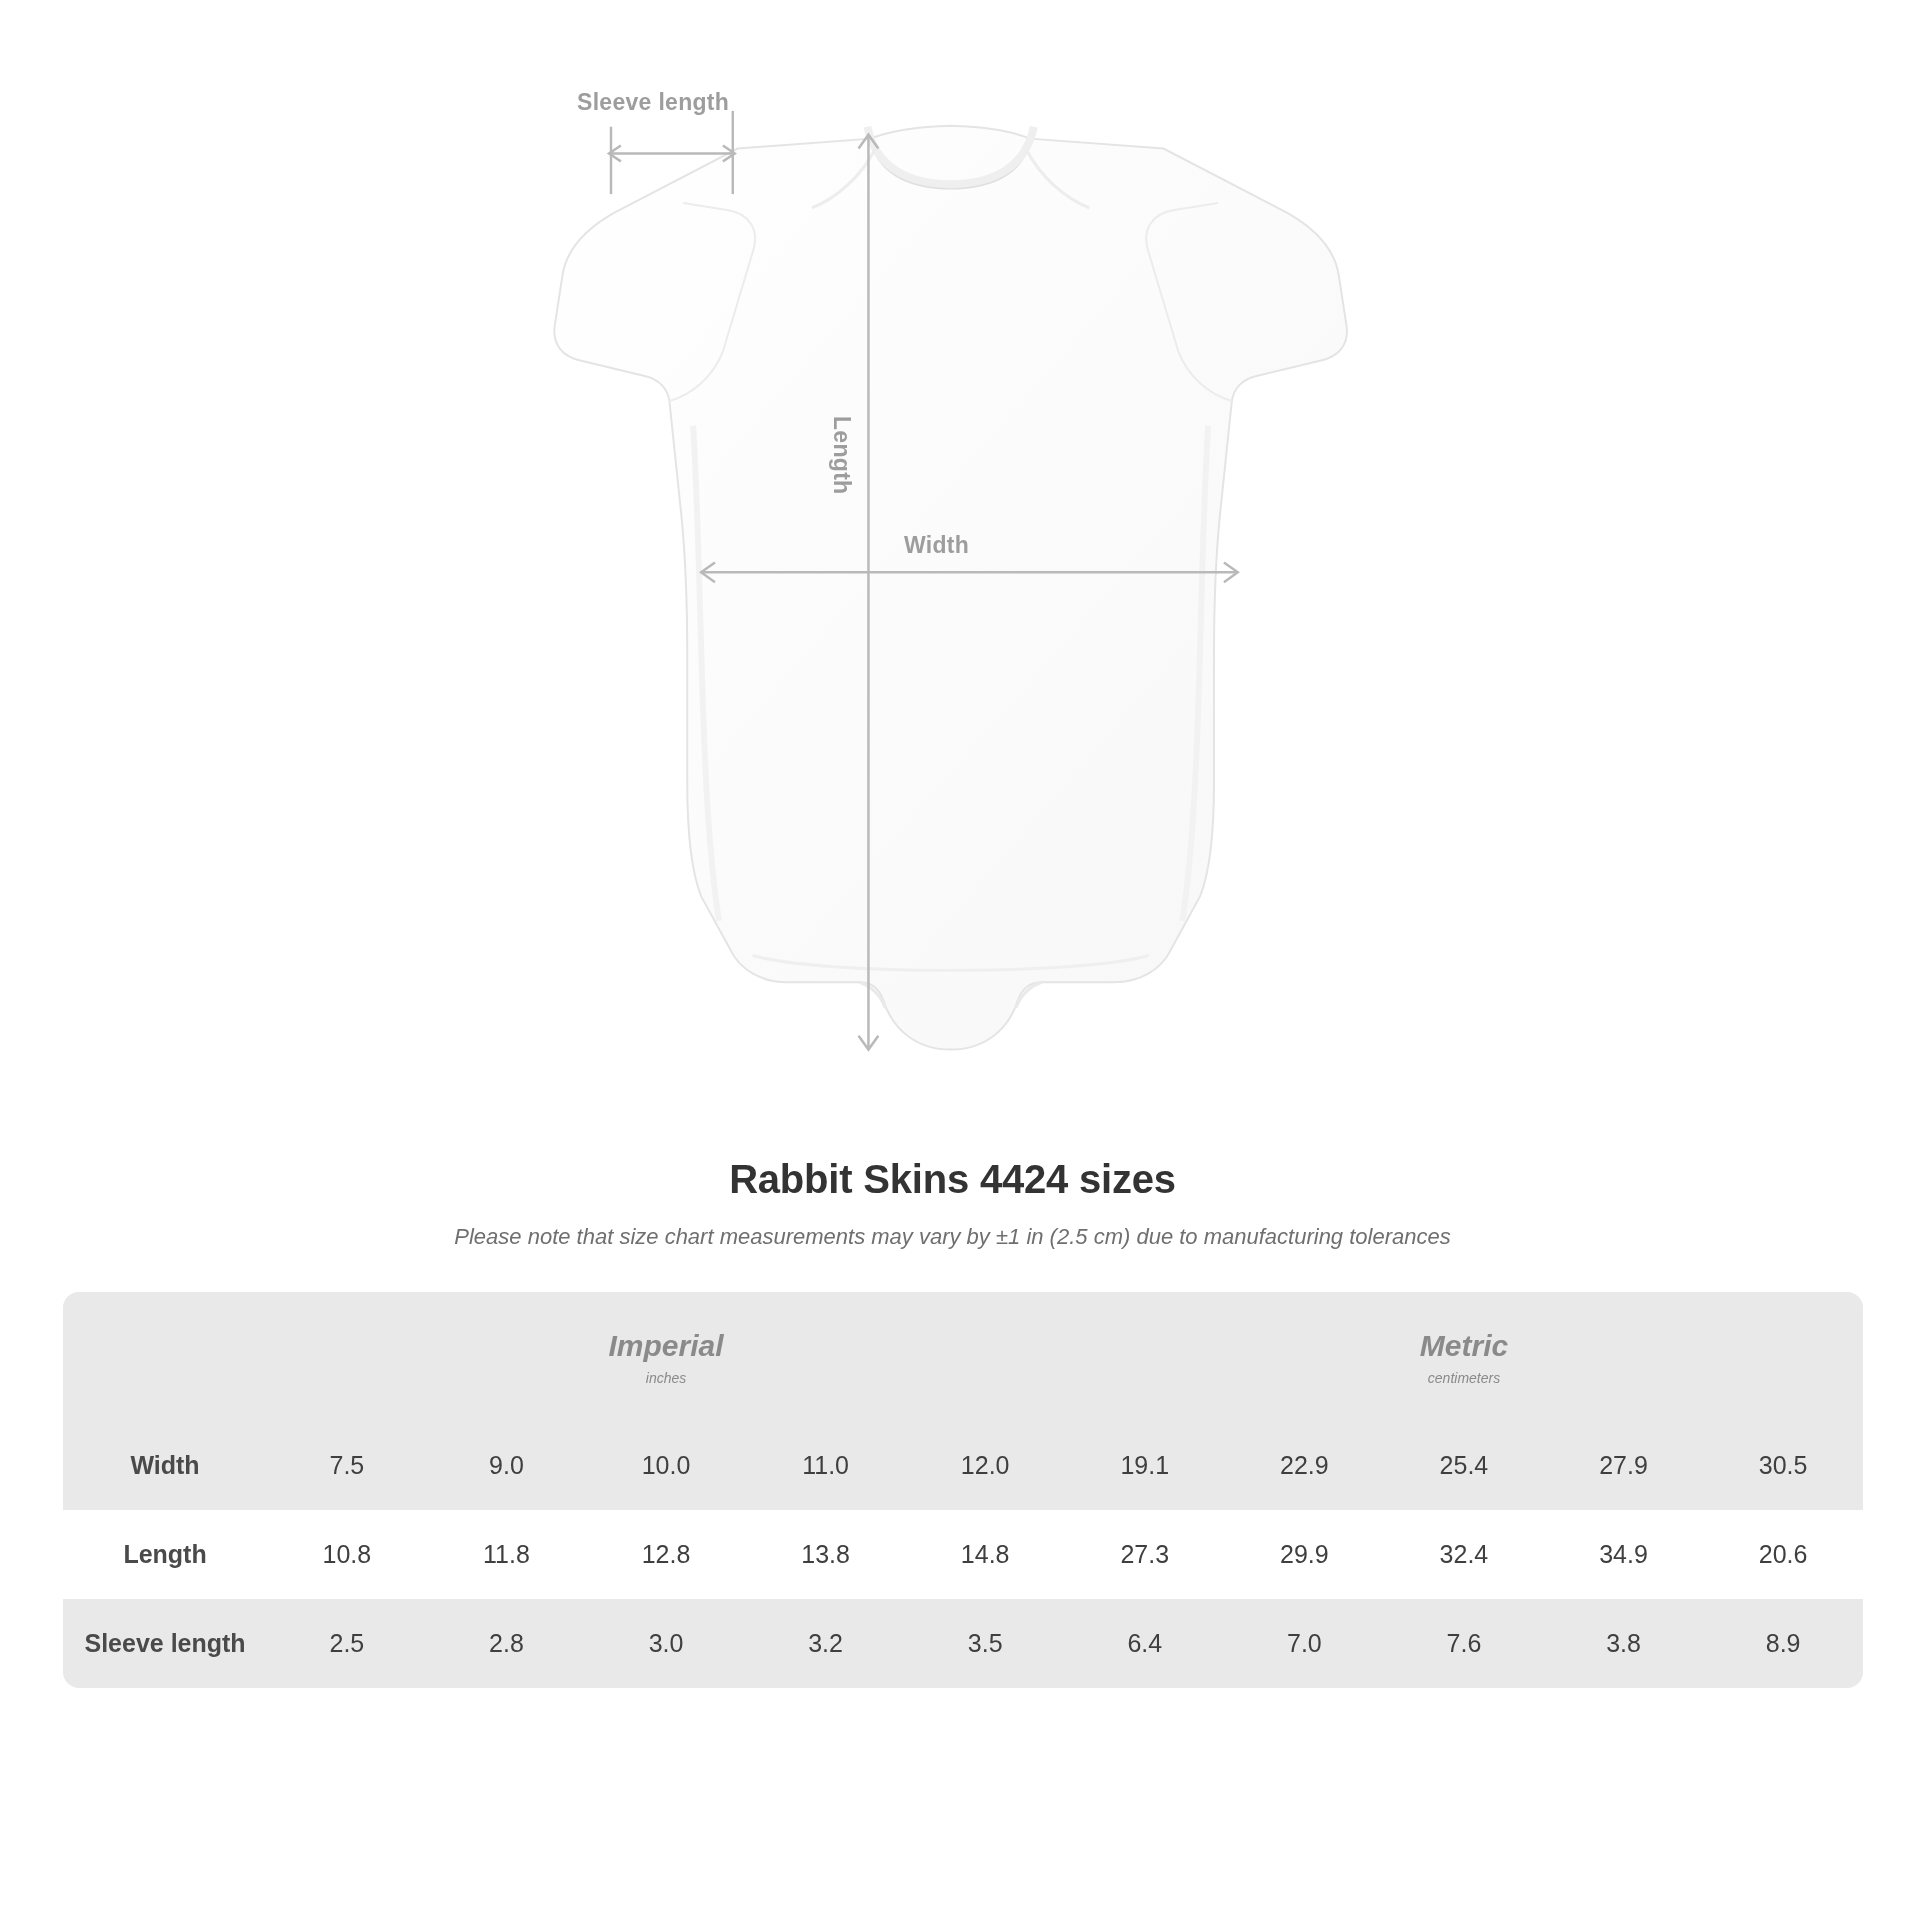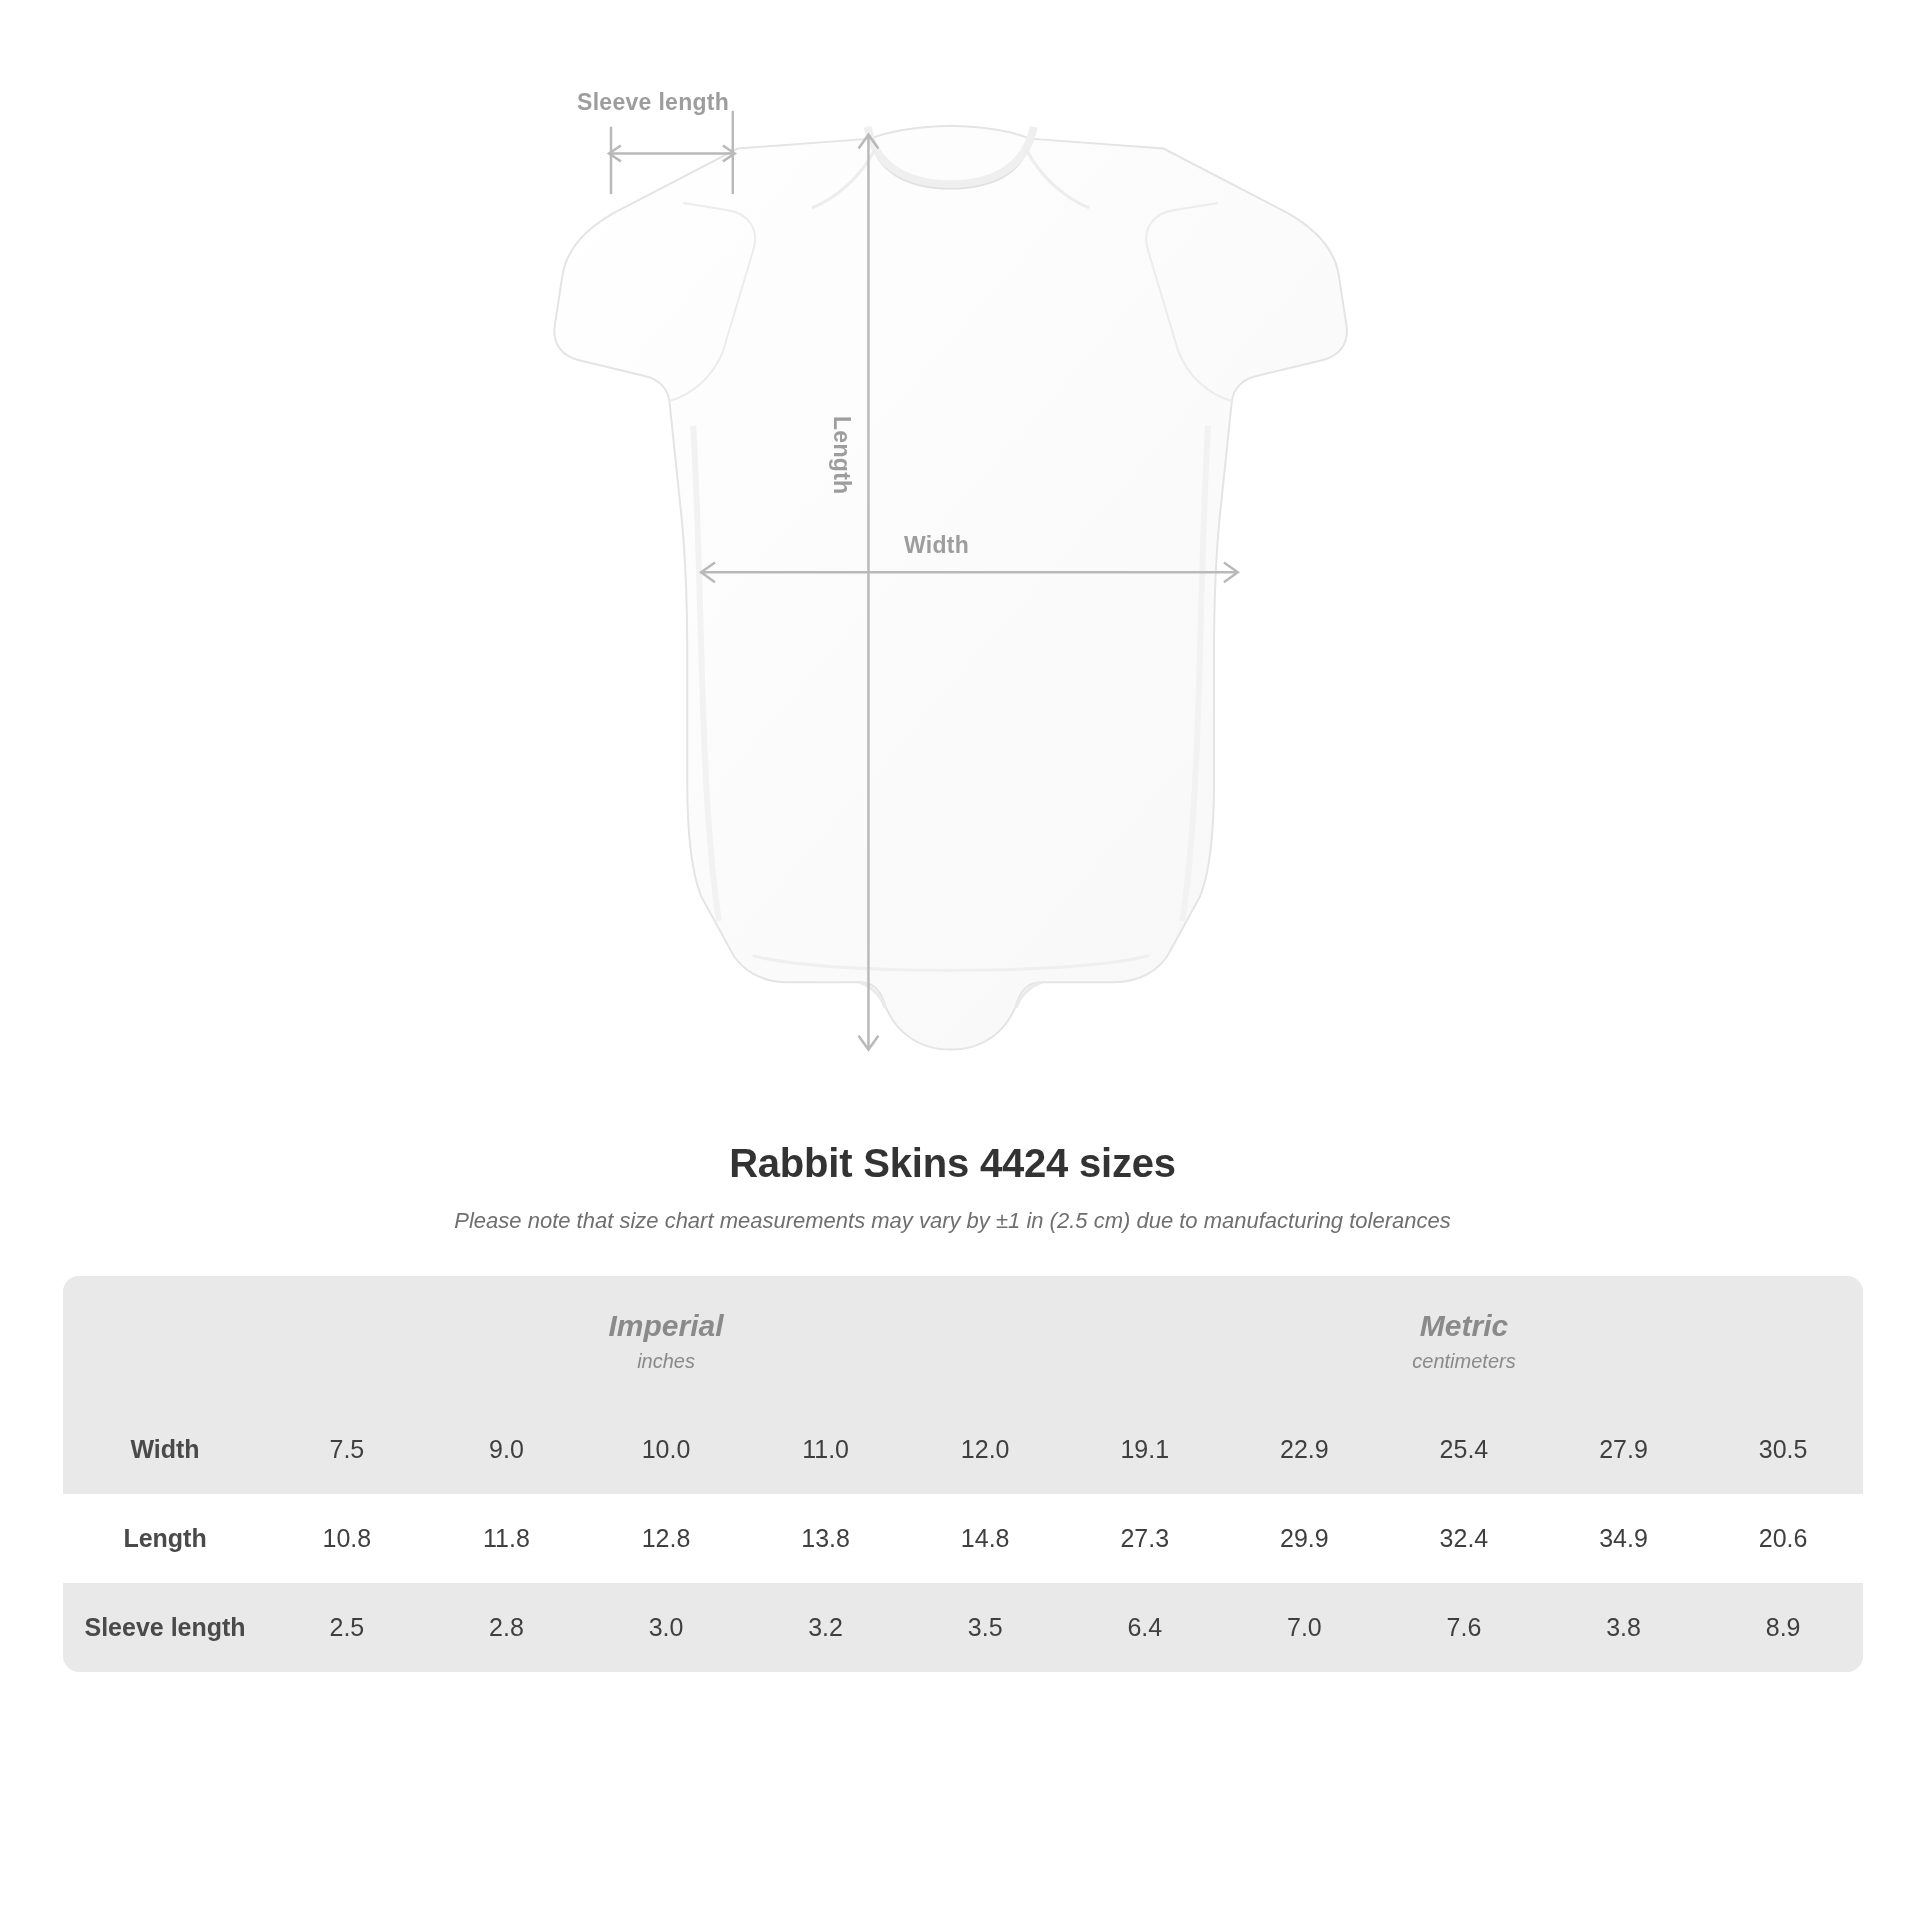--- a/index.html
+++ b/index.html
@@ -57,21 +57,21 @@
     left: 855px;
     top: 416px;
     font-size: 23px;
     transform: rotate(90deg);
     transform-origin: left top;
   }
 
   
   .title-block {
     text-align: center;
-    margin-top: 32px;
+    margin-top: 48px;
   }
   .chart-title {
     font-size: 40px;
     font-weight: bold;
     color: #333333;
     margin: 0;
     letter-spacing: -0.2px;
   }
   .chart-note {
     font-size: 22px;
@@ -104,21 +104,21 @@
     background: #e9e9e9;
   }
   .unit-name {
     font-size: 30px;
     font-style: italic;
     font-weight: bold;
     color: #8a8a8a;
     line-height: 1.2;
   }
   .unit-sub {
-    font-size: 20px;
+    font-size: 14px;
     font-style: italic;
     color: #8a8a8a;
     margin-top: 6px;
   }
   .col-head td {
     height: 99px;
     font-size: 22px;
     font-weight: bold;
     color: #5f5f5f;
     background: #ffffff;

